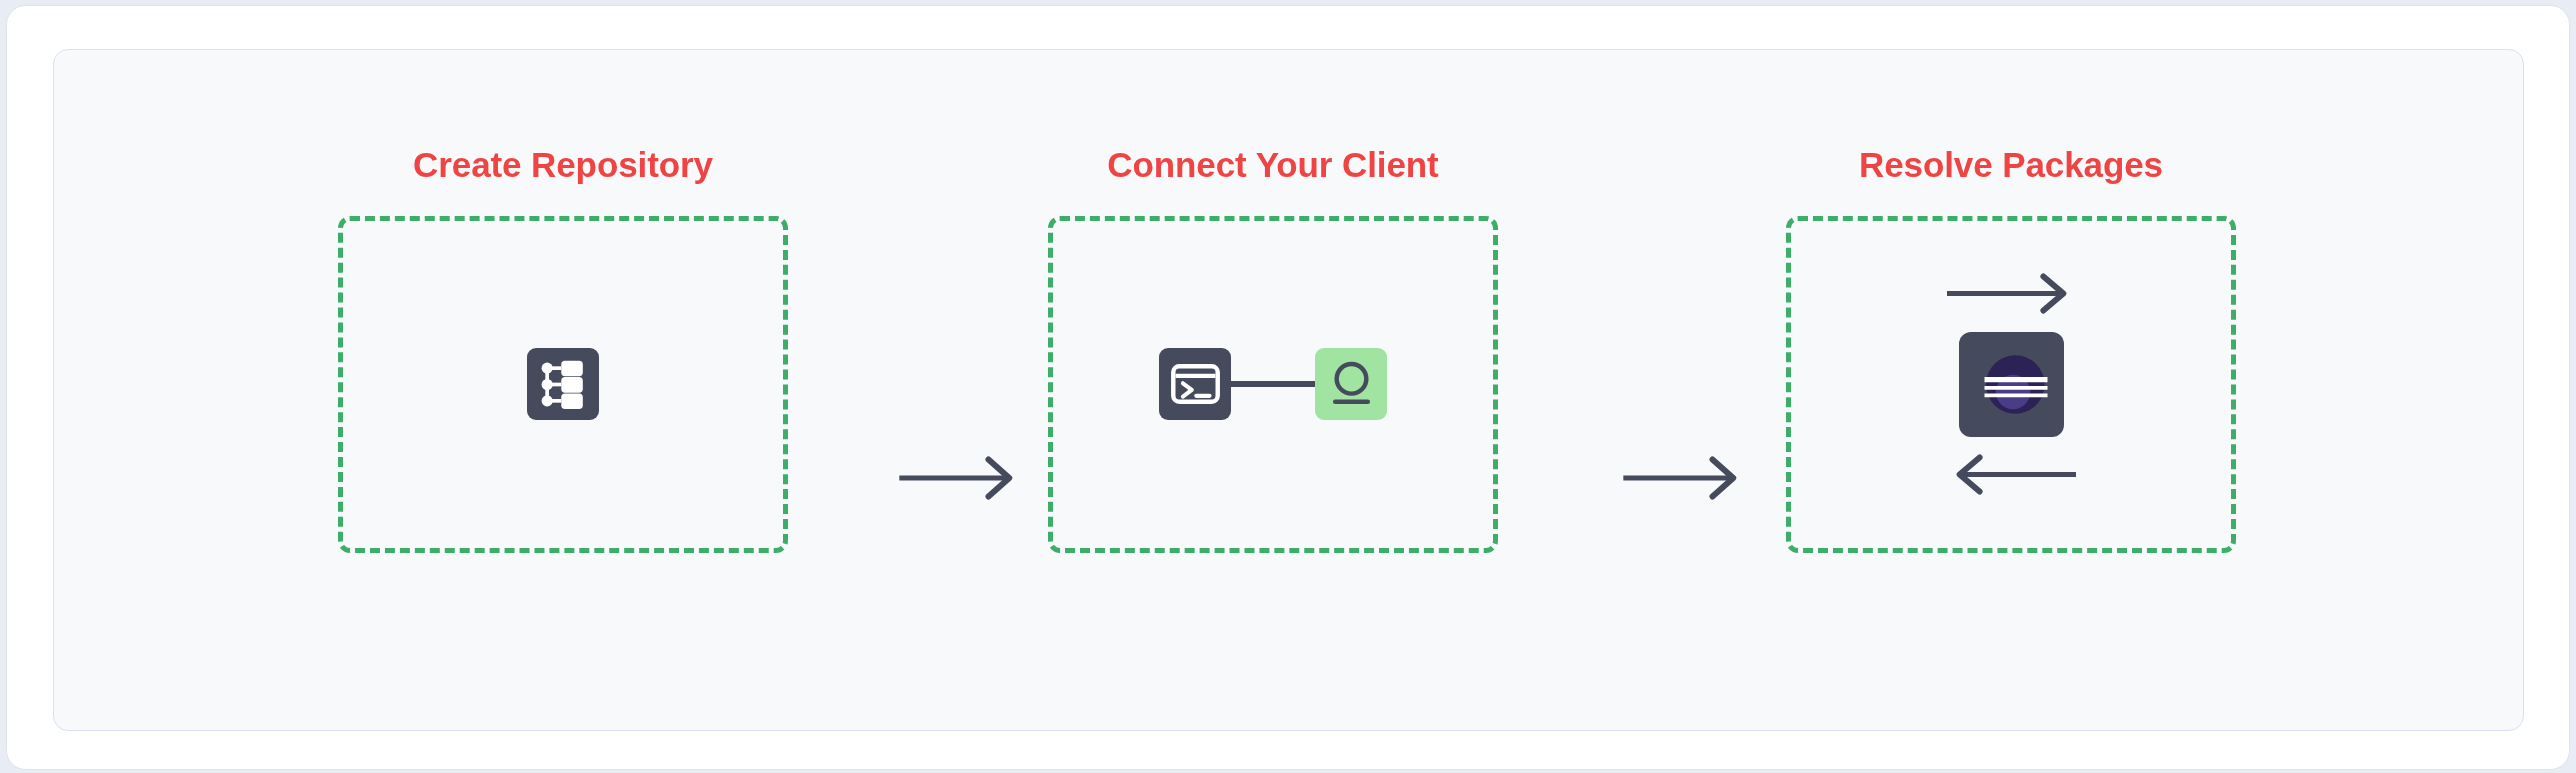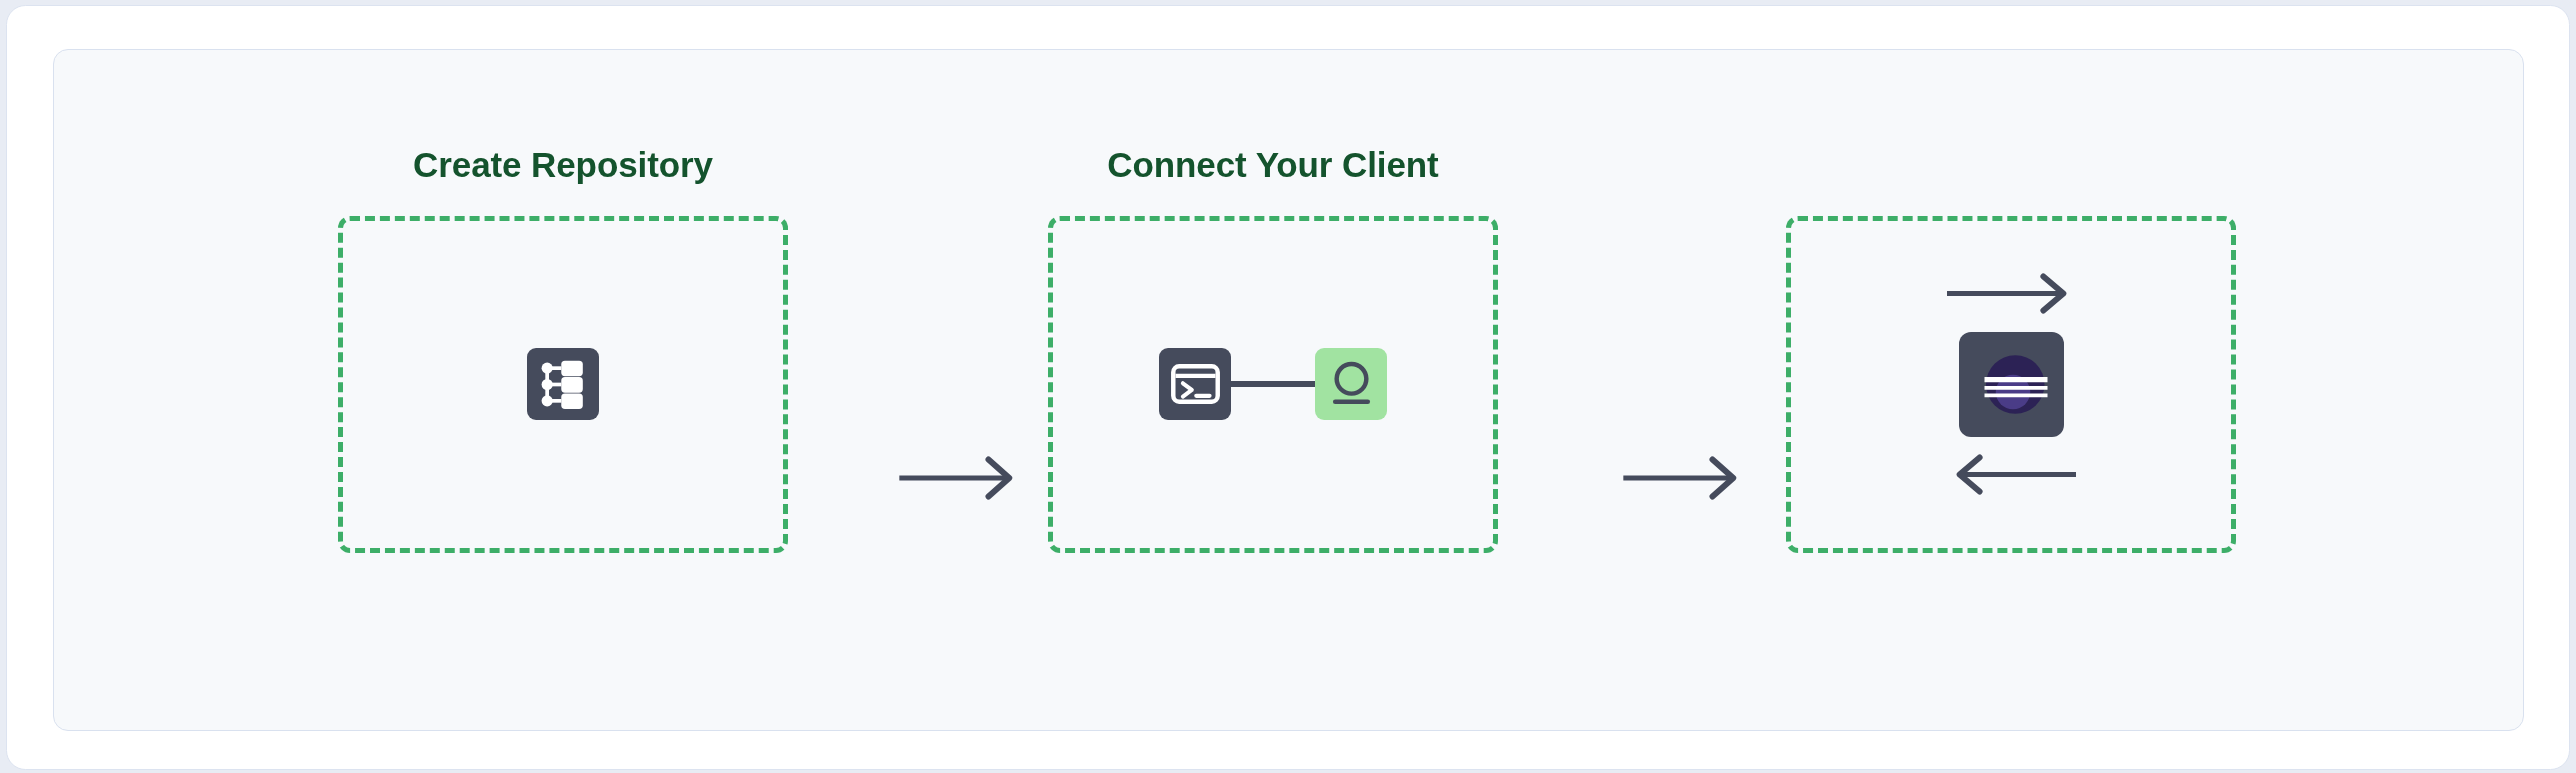--- a/index.html
+++ b/index.html
@@ -55,21 +55,21 @@
 
   .step-1 { left: 242px; }
   .step-2 { left: 952px; }
   .step-3 { left: 1690px; }
 
   .step-title {
     width: 100%;
     text-align: center;
     font-size: 35px;
     font-weight: bold;
-    color: #14532d;
+    color: #ef4444;
     letter-spacing: -0.1px;
     line-height: 1;
     height: 45px;
   }
 
   .step-box {
     position: absolute;
     left: 42px;
     top: 69px;
     width: 450px;
@@ -217,20 +217,21 @@
       </div>
 
       <div class="connector connector-2">
         <svg width="127" height="52" viewBox="0 0 170 70">
           <line x1="4" y1="35" x2="150" y2="35" stroke="#454B5C" stroke-width="7"></line>
           <polyline points="124,10 152,35 124,60" fill="none" stroke="#454B5C" stroke-width="8" stroke-linecap="round" stroke-linejoin="round"></polyline>
         </svg>
       </div>
 
       <div class="step step-3">
+        <div class="step-title">Resolve Packages</div>
 
         <div class="step-box">
           <div class="step-box-inner">
 
             <div class="resolve-group">
 
               <svg width="135" height="43" viewBox="0 0 180 58">
                 <line x1="3" y1="29" x2="158" y2="29" stroke="#454B5C" stroke-width="7"></line>
                 <polyline points="133,6 160,29 133,52" fill="none" stroke="#454B5C" stroke-width="8" stroke-linecap="round" stroke-linejoin="round"></polyline>
               </svg>

